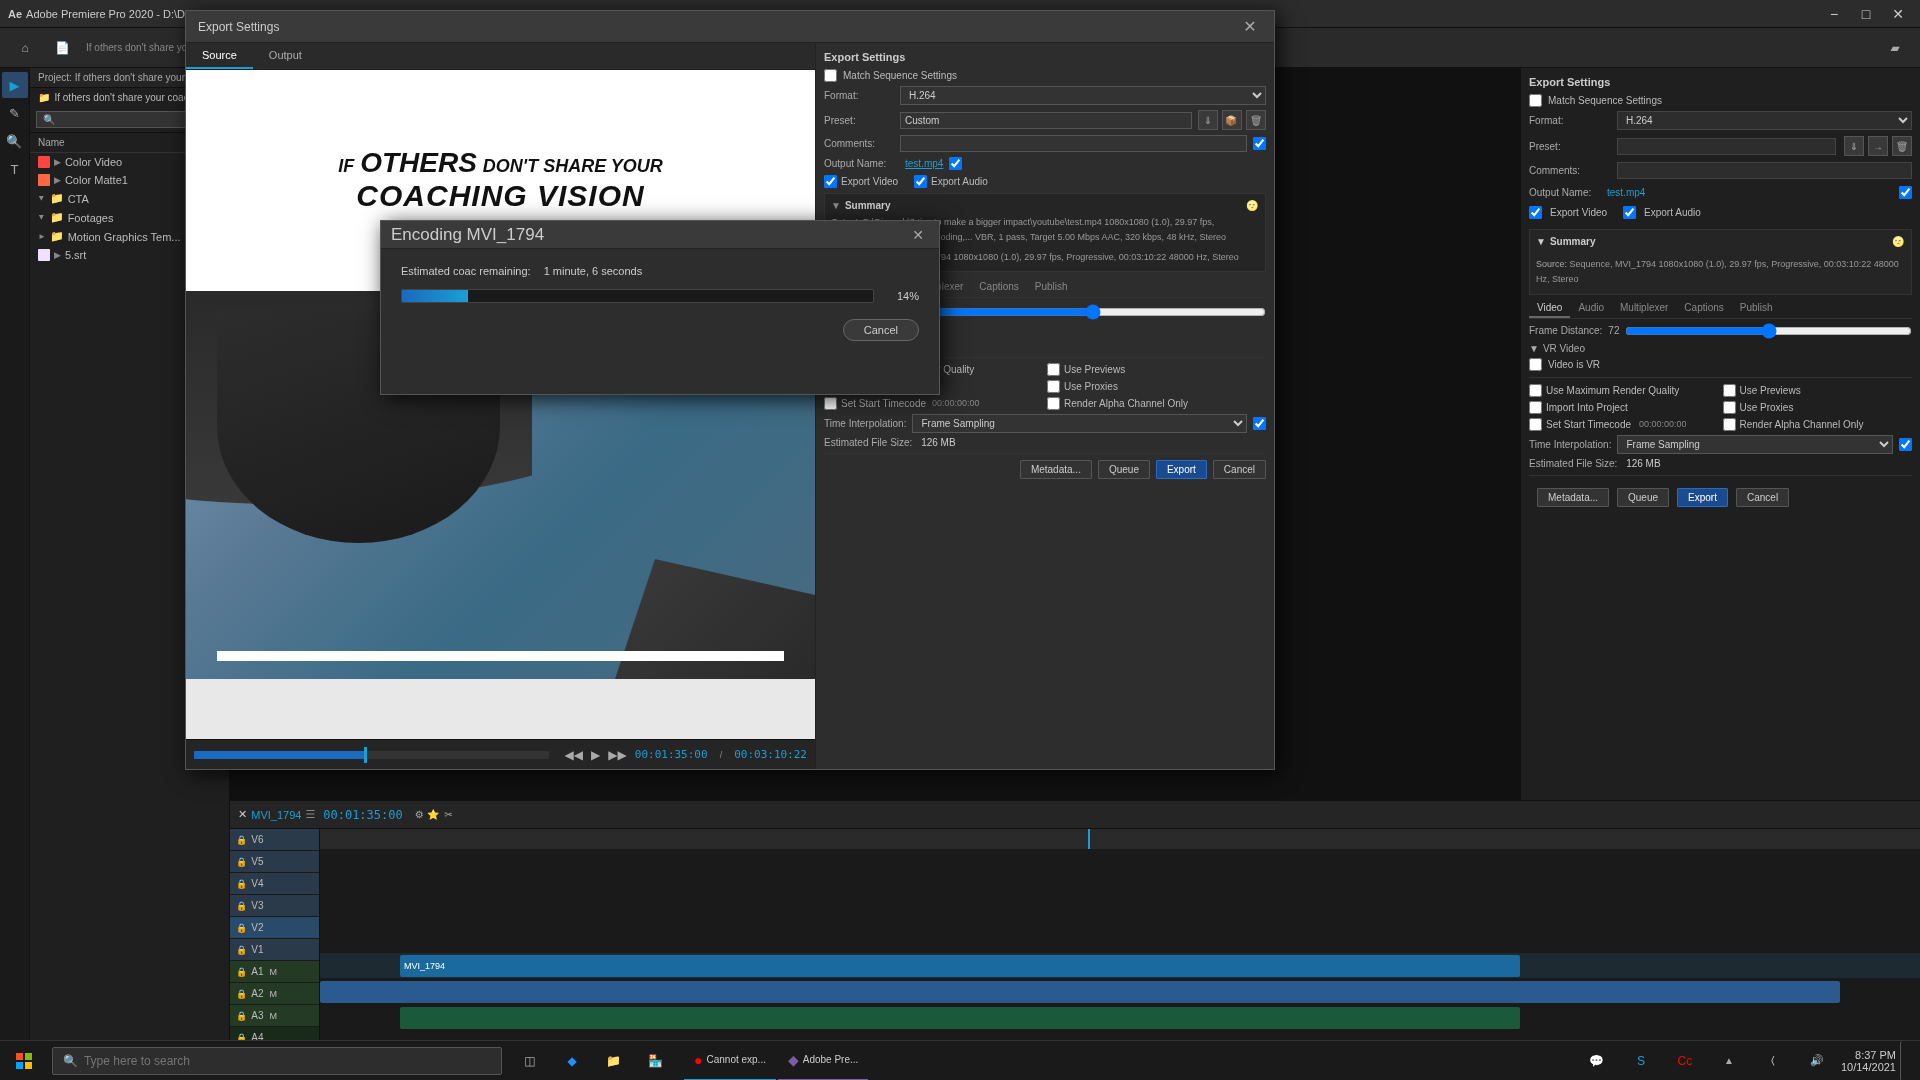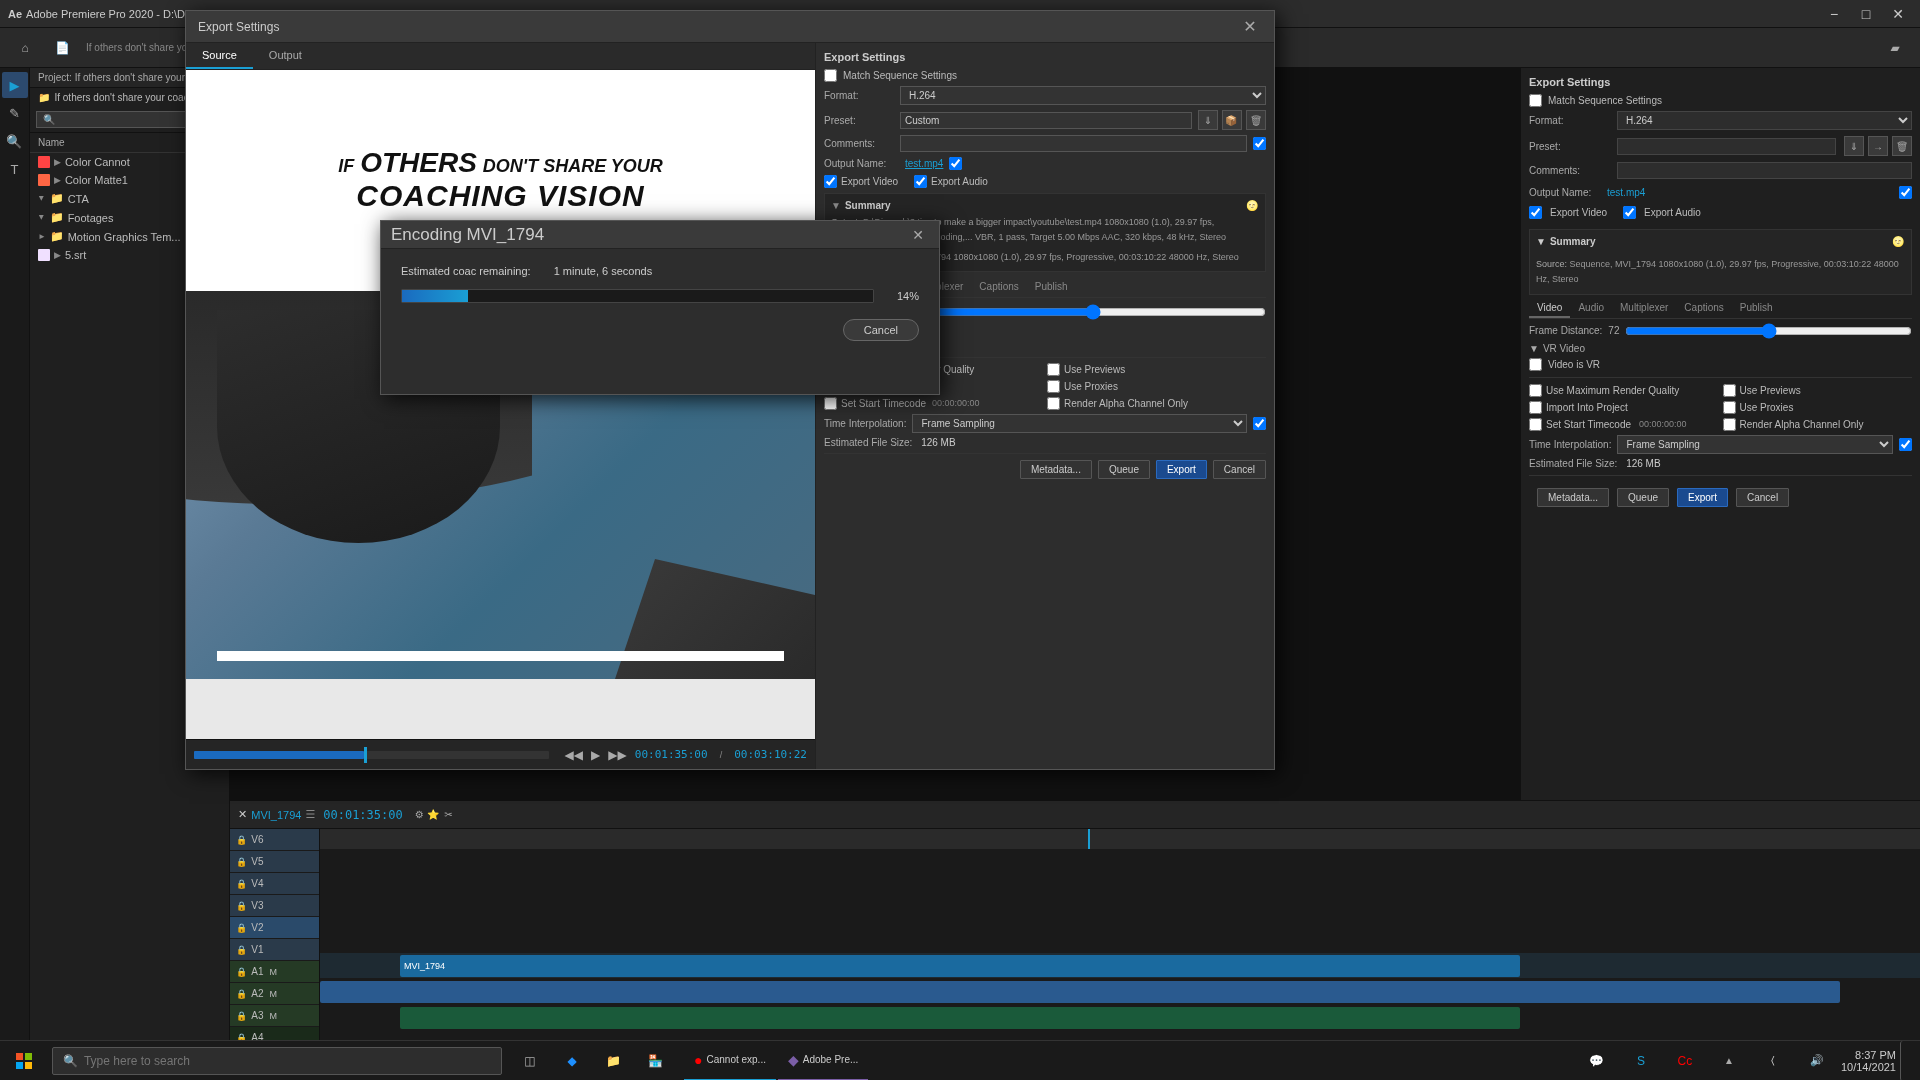--- a/index.html
+++ b/index.html
@@ -194,21 +194,21 @@
       </div>
       <div class="search-bar">
         <input type="text" placeholder="🔍" style="width: 100%; background: rgb(51, 51, 51); border: 1px solid rgb(85, 85, 85); color: rgb(204, 204, 204); padding: 2px 6px; font-size: 10px; outline: none;">
       </div>
       <div style="padding:4px 8px; font-size:10px; color:#aaa; border-bottom:1px solid #333;">Name</div>
       <div class="file-tree">
 
         <div class="file-item">
           <div class="color-swatch pink"></div>
           <span style="font-size:9px; color:#888;">▶</span>
-          <span>Color Cannot</span>
+          <span>Color Video</span>
         </div>
 
         <div class="file-item">
           <div class="color-swatch" style="background:#ff6644;"></div>
           <span style="font-size:9px; color:#888;">▶</span>
           <span>Color Matte1</span>
         </div>
 
         <div class="file-item">
           <span class="triangle open">►</span>
@@ -671,21 +671,21 @@
   </div>
 
   <div class="encoding-dialog">
     <div class="encoding-title-bar">
       <span class="encoding-title">Encoding MVI_1794</span>
       <div class="encoding-close">✕</div>
     </div>
     <div class="encoding-body">
       <div class="encoding-time">
         <span>Estimated coac remaining:</span>
-        <span style="margin-left:20px;">1 minute, 6 seconds</span>
+        <span style="margin-left:10px;">1 minute, 6 seconds</span>
       </div>
       <div class="progress-row">
         <div class="progress-bar">
           <div class="progress-fill" style="width:14%;"></div>
         </div>
         <span class="progress-pct">14%</span>
       </div>
       <div class="cancel-row">
         <button class="cancel-btn">Cancel</button>
       </div>

